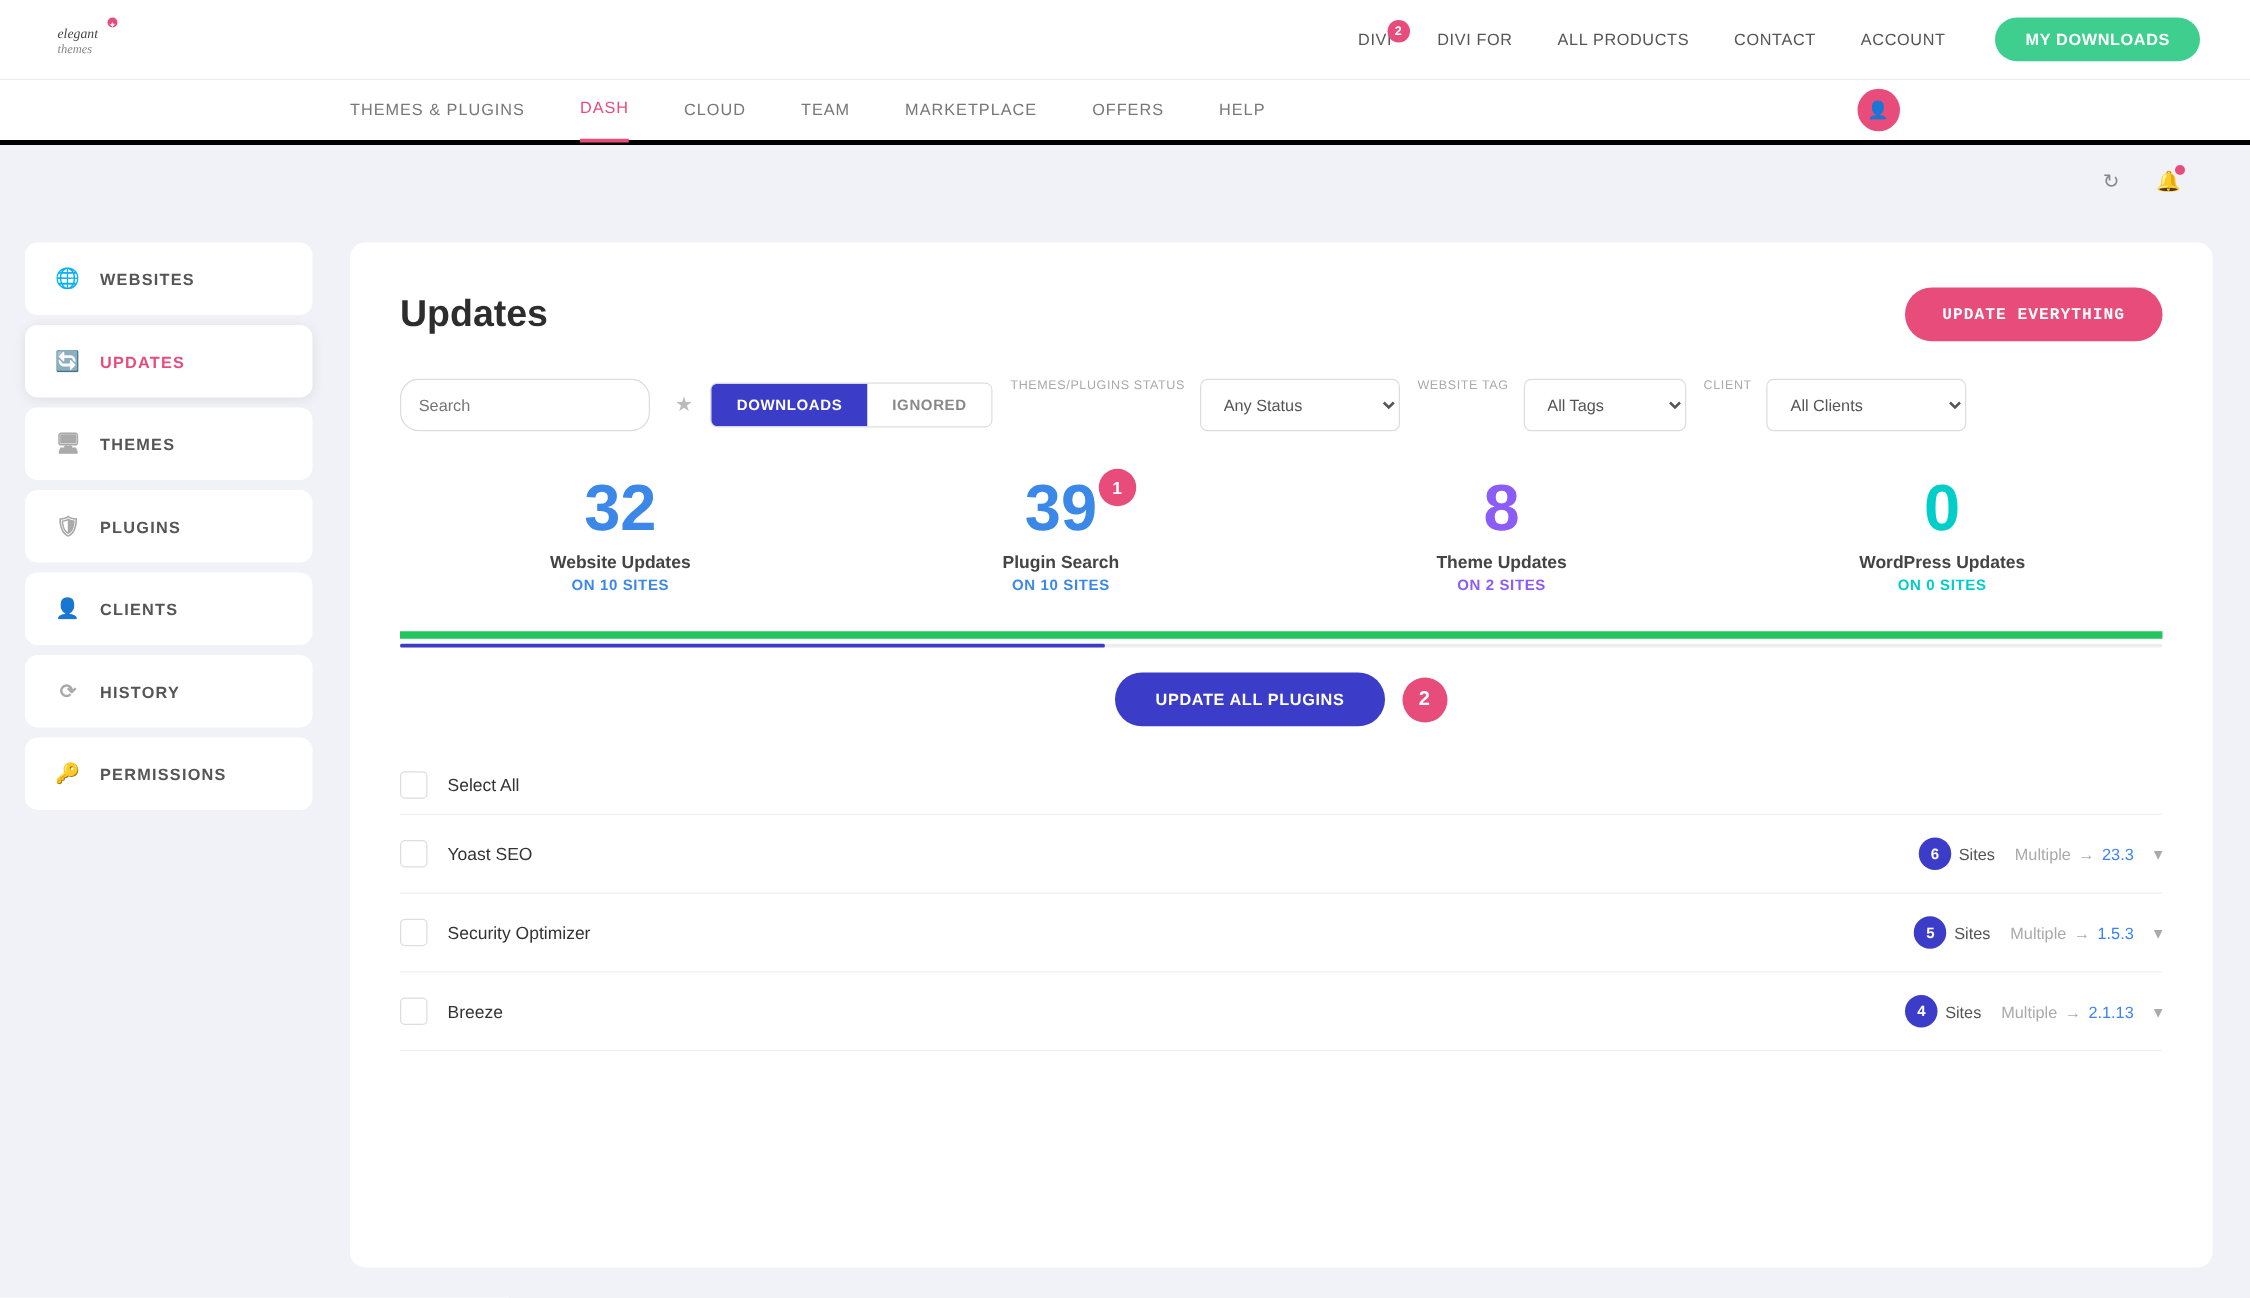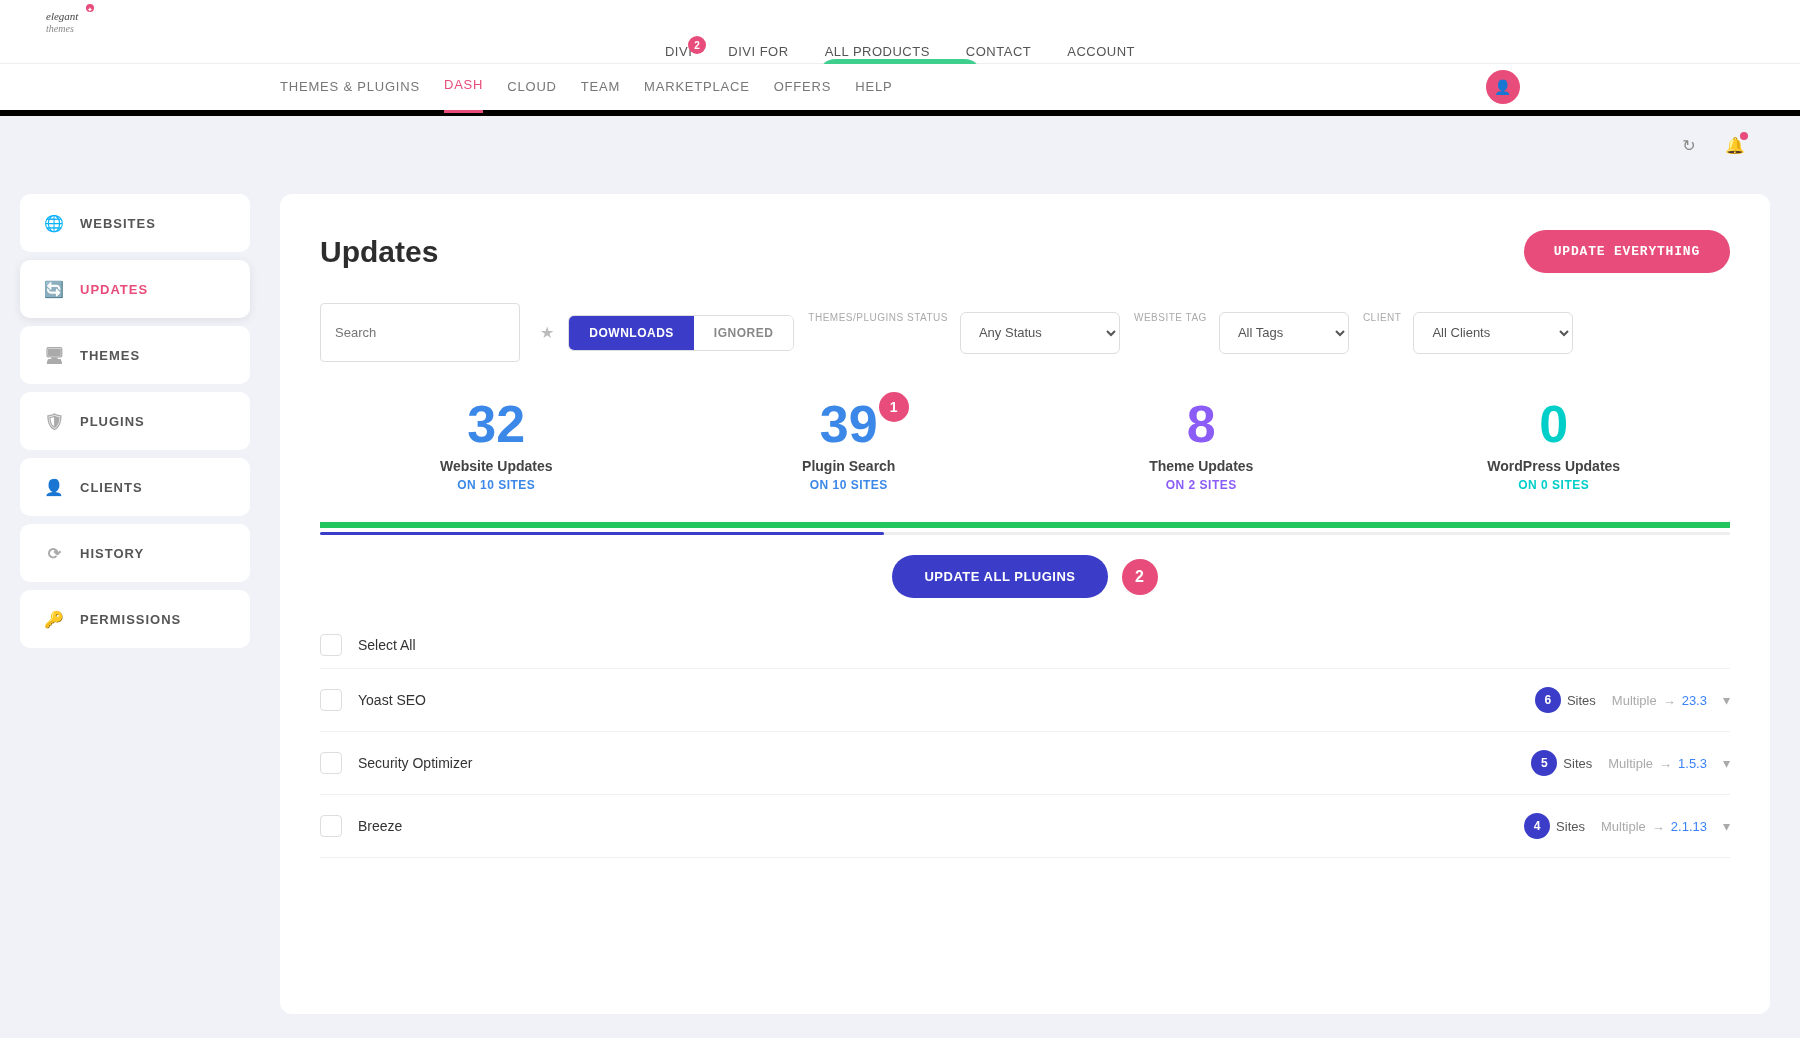--- a/index.html
+++ b/index.html
@@ -7,21 +7,20 @@
 
     
     .top-nav {
       background: #fff;
       display: flex;
       align-items: center;
       padding: 0 40px;
       height: 64px;
       border-bottom: 1px solid #eee;
       position: relative;
-      flex-direction: column;
     }
     .logo-area {
       display: flex;
       align-items: center;
       margin-right: auto;
     }
     .logo-icon {
       width: 60px;
       height: 44px;
       display: flex;
@@ -70,23 +69,23 @@
       letter-spacing: 0.5px;
       text-transform: uppercase;
     }
 
     
     .secondary-nav {
       background: #fff;
       display: flex;
       align-items: center;
       padding: 0 280px;
-      border-bottom: 6px solid #000000;
+      border-bottom: 4px solid #000000;
       height: 52px;
-      gap: 24px;
+      gap: 44px;
       position: relative;
     }
     .sec-nav-item {
       font-size: 13px;
       color: #777;
       text-transform: uppercase;
       letter-spacing: 0.8px;
       cursor: pointer;
       padding-bottom: 2px;
       height: 52px;
@@ -231,23 +230,23 @@
       gap: 14px;
       margin-bottom: 36px;
       flex-wrap: wrap;
     }
     .search-input-wrap {
       position: relative;
       flex: 0 0 200px;
     }
     .search-input {
       width: 200px;
-      height: 59px;
+      height: 42px;
       border: 1.5px solid #ddd;
-      border-radius: 4px;
+      border-radius: 15px;
       padding: 0 14px;
       font-size: 13px;
       color: #888;
       background: #fff;
       outline: none;
     }
     .star-icon {
       margin-left: 6px;
       color: #bbb;
       font-size: 16px;

